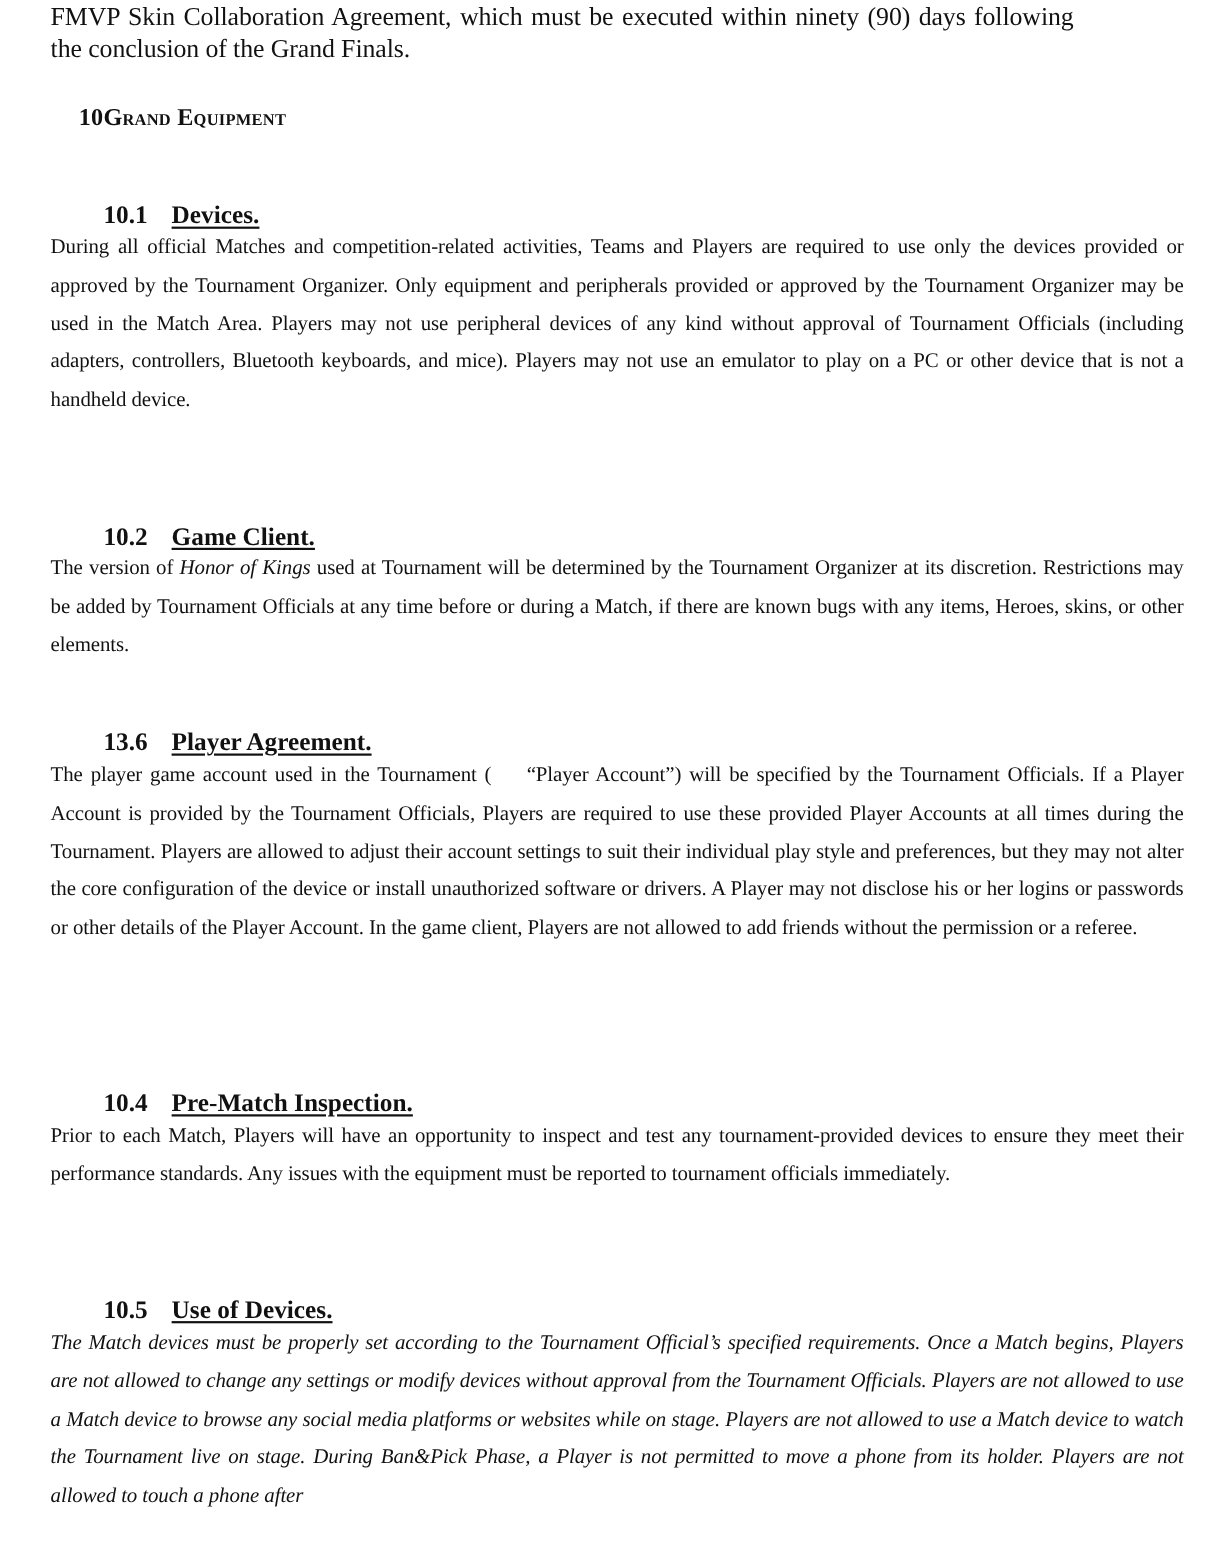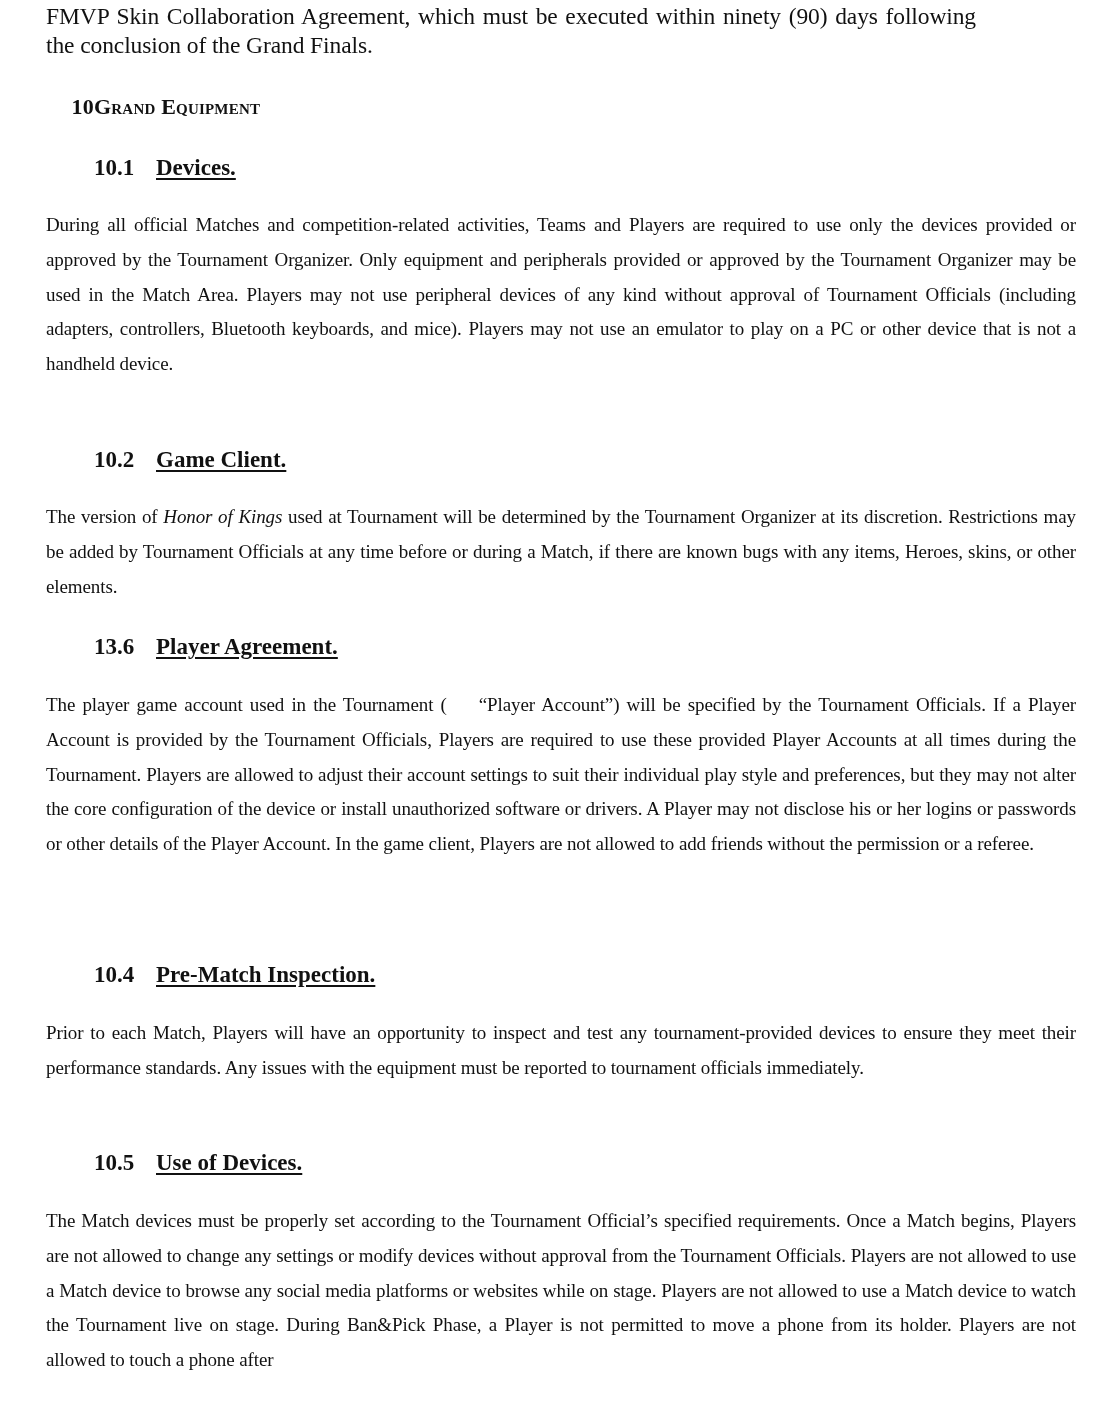--- a/index.html
+++ b/index.html
@@ -16,27 +16,27 @@
   }
   .intro { position: absolute; top: 2px; left: 0; width: 930px; line-height: 29px; font-size: 23.5px; font-family: Liberation Serif, serif; }
   .sec-title {
     position: absolute; left: 0; top: 94px; font-size: 22px; font-weight: bold;
     font-variant: small-caps; letter-spacing: 0.2px;
   }
   .sec-title .num { display: inline-block; width: 48px; text-align: right; }
   .sub {
     position: absolute; left: 48px; font-size: 23px; font-weight: bold;
   }
-  .sub .num { display: inline-block; width: 62px; }
+  .sub .num { display: inline-block; width: 62px; margin-top: 28px; }
   .sub .ttl { text-decoration: underline; text-underline-offset: 3px; text-decoration-thickness: 2px; }
   .b1 { position: absolute; left: 0; top: 208px; width: 1030px; }
   .b2 { position: absolute; left: 0; top: 500px; width: 1030px; }
   .b3 { position: absolute; left: 0; top: 688px; width: 1030px; }
   .b4 { position: absolute; left: 0; top: 1016px; width: 1030px; }
-  .b5 { position: absolute; left: 0; top: 1204px; width: 1030px; }
+  .b5 { position: absolute; left: 0; top: 1204px; width: 1030px; font-style: italic; }
   em { font-style: italic; }
   strong { font-weight: normal; margin-left: 32px; }
 </style>
 </head>
 <body>
 
 <div class="page">
 
   <p class="p intro">FMVP Skin Collaboration Agreement, which must be executed within ninety (90) days following the conclusion of the Grand Finals.</p>
 

